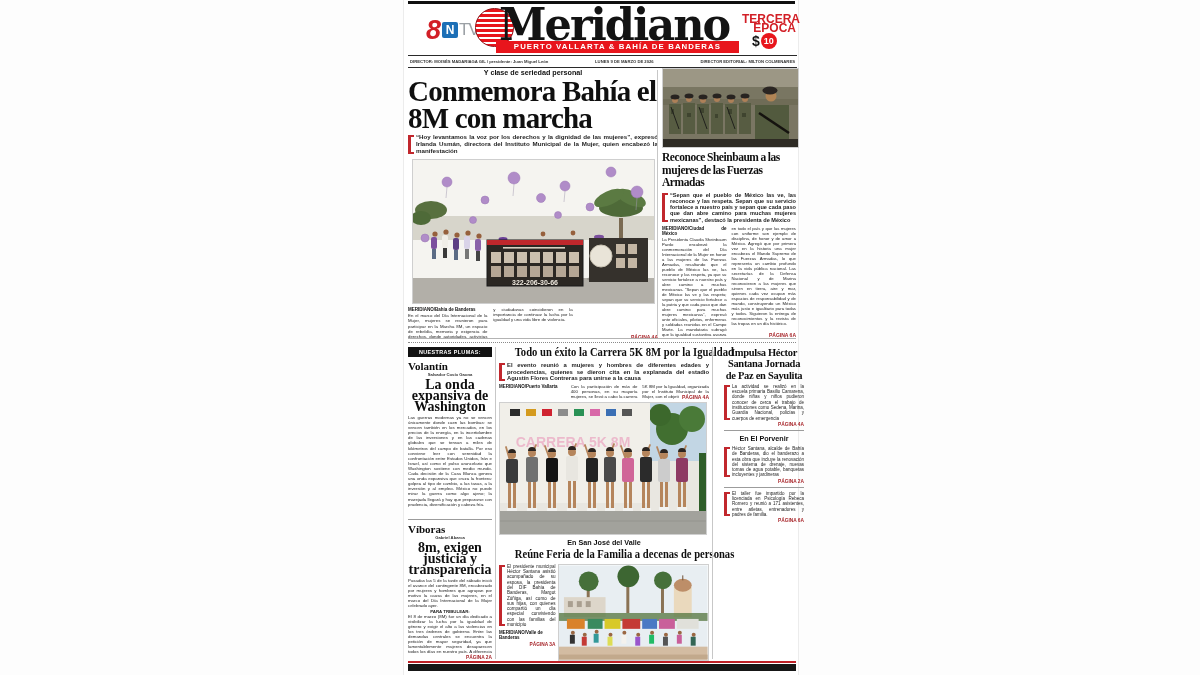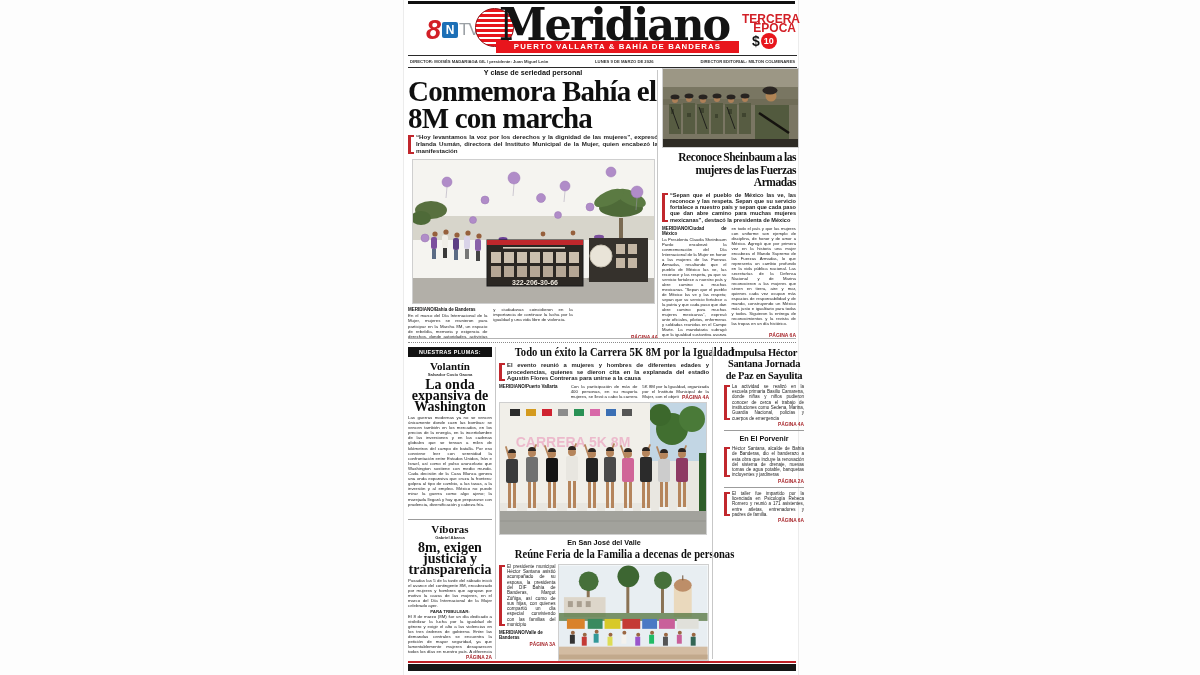--- a/index.html
+++ b/index.html
@@ -36,29 +36,29 @@
   .photo{border:1px solid #cfcfcf;display:block;}
   .condense{transform:scaleX(0.85);transform-origin:center top;white-space:nowrap;}
   
   .lead{left:4px;top:68px;width:250px;}
   .lead .hl1{font-size:29px;line-height:26.5px;letter-spacing:-0.8px;text-align:left;color:#0f0f0f;margin-top:1px;}
   .lead .subhead{font-size:6.2px;line-height:6.9px;margin-top:3px;}
   .leadBody{margin-top:3px;height:33px;column-count:3;column-gap:6px;column-fill:auto;overflow:hidden;position:relative;}
   .vruleMain{left:253px;top:70px;height:266px;}
   
   .shein{left:258px;top:68px;width:134px;}
-  .shein .hl2{font-size:11.5px;line-height:12.5px;letter-spacing:-0.45px;word-spacing:-0.5px;text-align:right;margin-top:3px;color:#0f0f0f;}
+  .shein .hl2{font-size:11.5px;line-height:12.5px;letter-spacing:-0.45px;word-spacing:-0.5px;text-align:left;margin-top:3px;color:#0f0f0f;}
   .shein .subhead{font-size:5.6px;line-height:6.3px;margin-top:3px;}
   .sheinBody{margin-top:3px;height:112px;column-count:2;column-gap:5px;column-fill:auto;overflow:hidden;position:relative;}
   .divider1{left:4px;top:338px;width:388px;border-top:1px solid #b3b3b3;}
   .divider2{left:4px;top:342px;width:388px;border-top:1px dotted #8a8a8a;}
   
   .colA{left:4px;top:347px;width:84px;}
   .plumasBar{background:#121212;color:#fff;font-weight:bold;font-size:5.4px;letter-spacing:0.4px;text-align:center;padding:2px 0;}
-  .colName{font-size:11px;text-align:center;margin-top:3px;color:#0f0f0f;}
+  .colName{font-size:11px;text-align:left;margin-top:3px;color:#0f0f0f;}
   .author{font-size:4.2px;font-weight:bold;text-align:center;color:#333;}
   .opTitle{font-size:14px;line-height:11px;text-align:center;margin-top:2px;color:#0f0f0f;}
   .opBody{margin-top:3px;overflow:hidden;position:relative;}
   .runin{font-weight:bold;display:block;text-align:center;}
   .vruleA{left:91px;top:347px;height:312px;}
   .colB{left:95px;top:345px;width:210px;}
   .carHead{font-size:12.5px;text-align:center;color:#0f0f0f;}
   .carSub{font-size:5.9px;line-height:6.6px;margin-top:2px;}
   .carBody{margin-top:2px;height:16px;column-count:3;column-gap:5px;column-fill:auto;overflow:hidden;position:relative;}
   .feriaRow{display:flex;gap:3px;margin-top:2px;}

